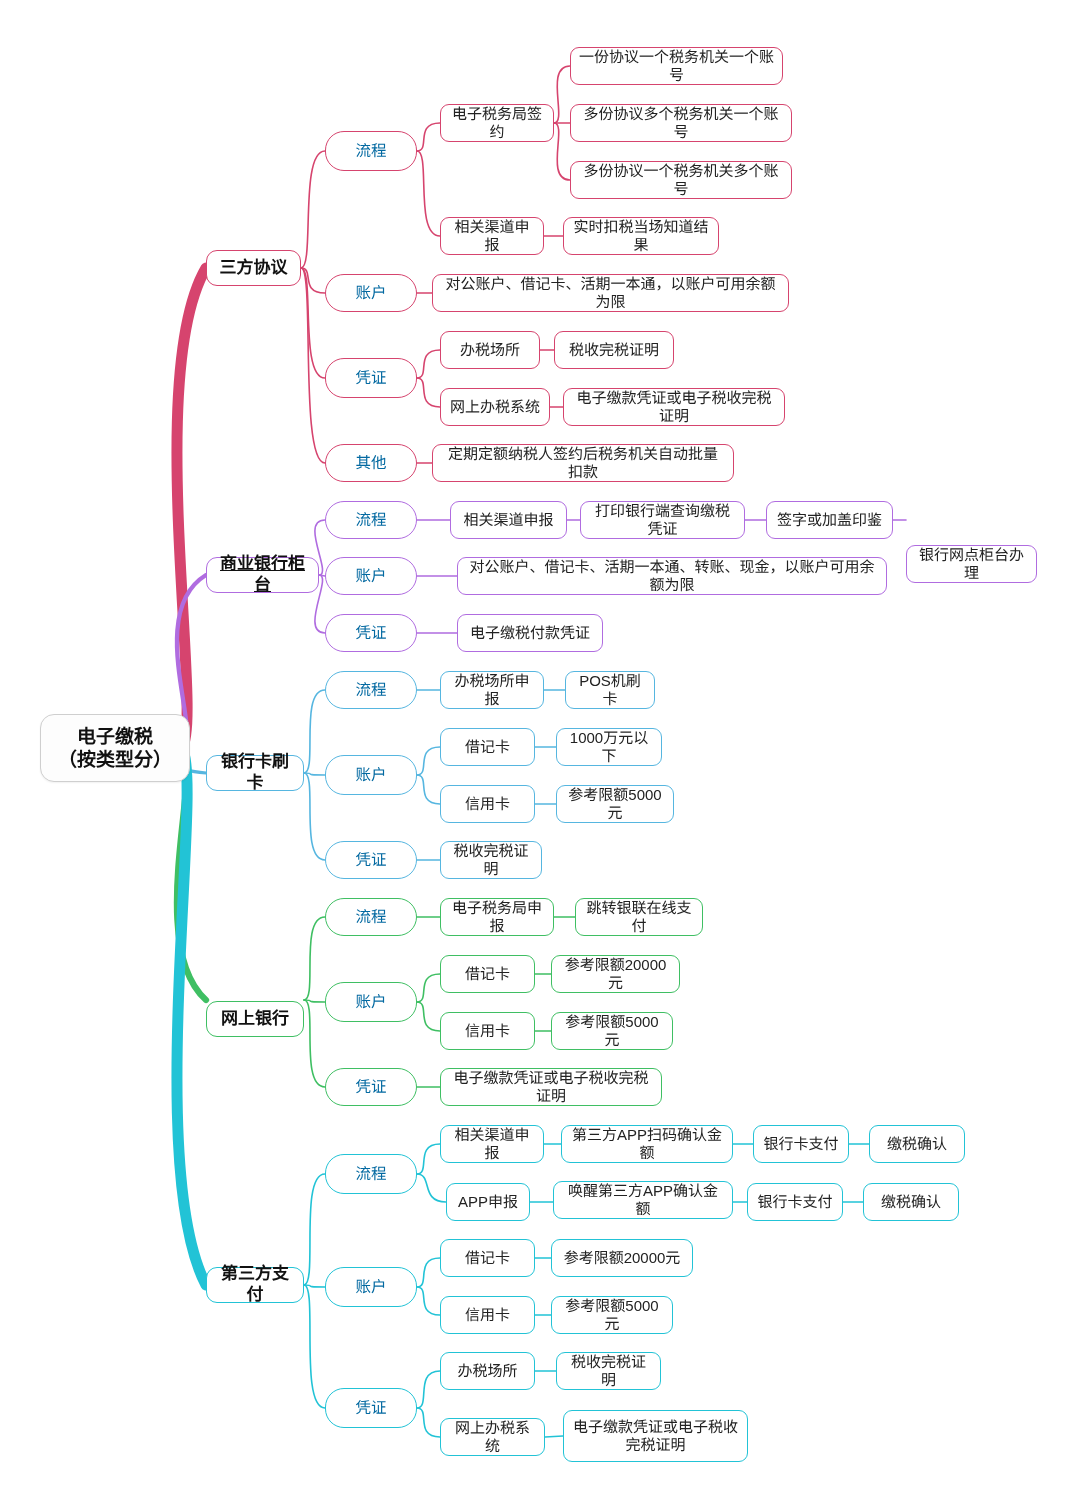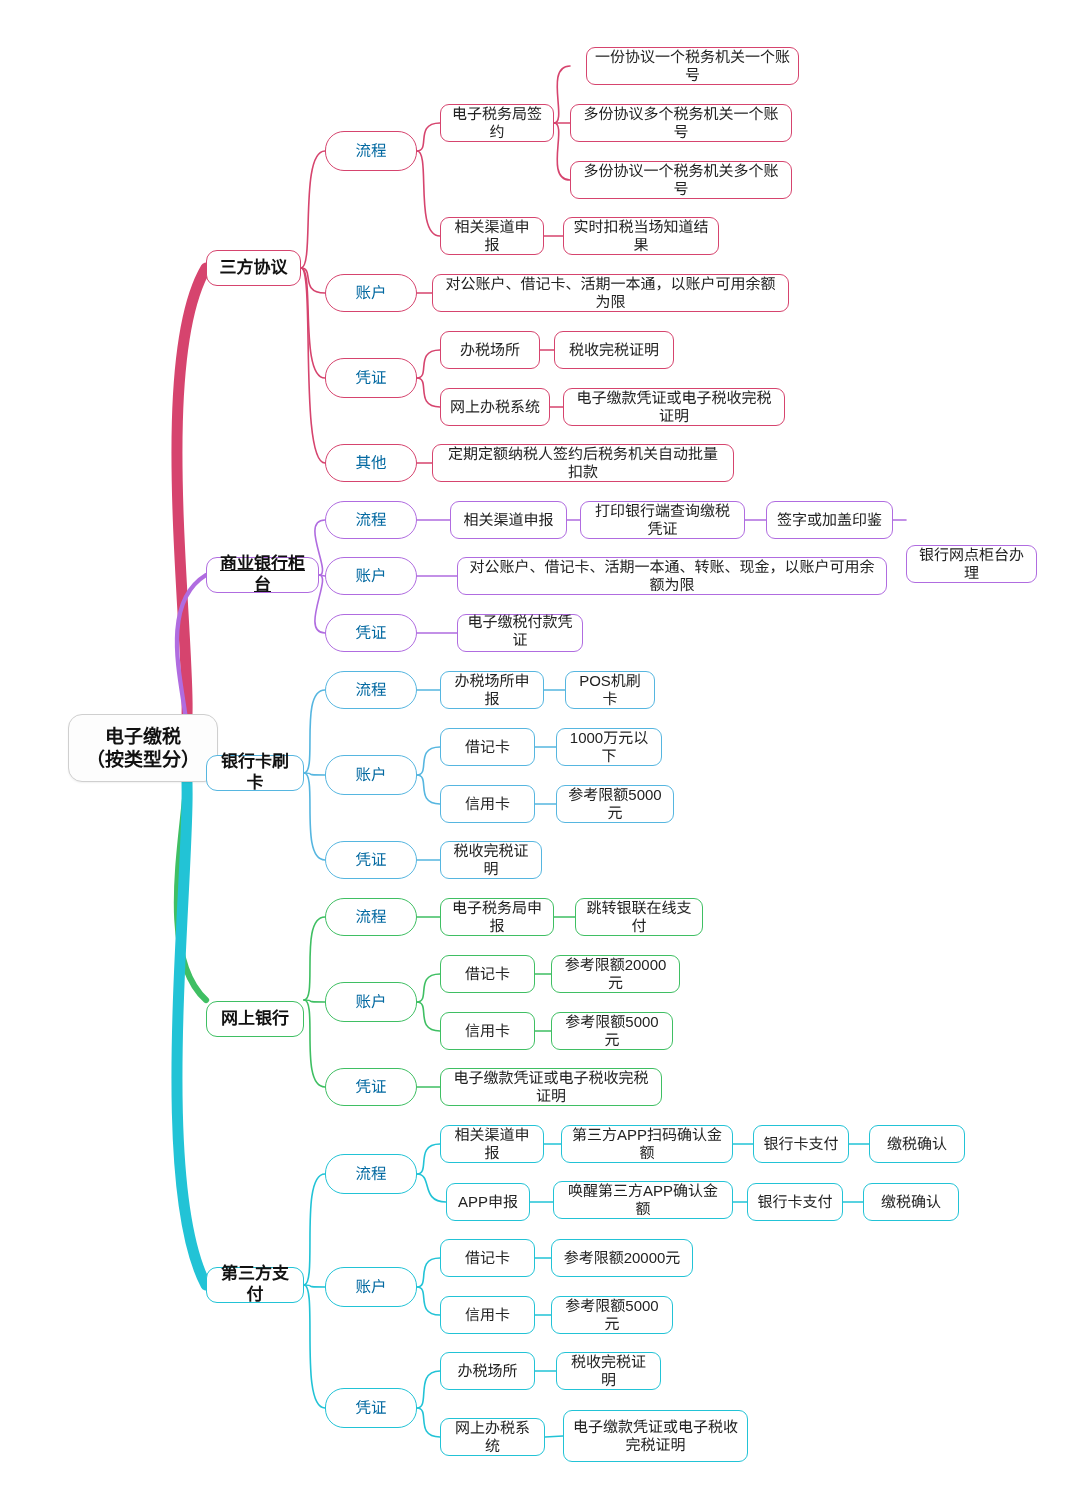--- a/index.html
+++ b/index.html
@@ -97,33 +97,33 @@
     <path d="M 417 1287 C 431 1287, 414 1315, 440 1315" class="link" stroke="#22c3d6" stroke-width="1.6"></path>
     <path d="M 535 1315 L 551 1315" class="link" stroke="#22c3d6" stroke-width="1.6"></path>
     <path d="M 304 1285 C 318 1285, 299 1408, 325 1408" class="link" stroke="#22c3d6" stroke-width="1.6"></path>
     <path d="M 417 1408 C 431 1408, 414 1371, 440 1371" class="link" stroke="#22c3d6" stroke-width="1.6"></path>
     <path d="M 535 1371 L 556 1371" class="link" stroke="#22c3d6" stroke-width="1.6"></path>
     <path d="M 417 1408 C 431 1408, 414 1437, 440 1437" class="link" stroke="#22c3d6" stroke-width="1.6"></path>
     <path d="M 545 1437 L 563 1436" class="link" stroke="#22c3d6" stroke-width="1.6"></path>
   </svg>
 
 <div id="nodes">
-    <div class="node-box node-root" style="left: 40px; top: 714px; width: 150px; height: 68px; border-color: rgb(207, 207, 207); margin-left: 28px;">
+    <div class="node-box node-root" style="left: 40px; top: 714px; width: 150px; height: 68px; border-color: rgb(207, 207, 207);">
       <span>电子缴税<br>（按类型分）</span>
     </div>
     <div class="node-box node-main" style="left: 206px; top: 250px; width: 95px; height: 36px; border-color: rgb(214, 68, 110); border-width: 1.7px;">
       <span>三方协议</span>
     </div>
     <div class="node-box node-cat" style="left: 325px; top: 131px; width: 92px; height: 40px; border-color: rgb(214, 68, 110);">
       <span>流程</span>
     </div>
     <div class="node-box node-leaf" style="left: 440px; top: 104px; width: 114px; height: 38px; border-color: rgb(214, 68, 110);">
       <span>电子税务局签约</span>
     </div>
-    <div class="node-box node-leaf" style="left: 570px; top: 47px; width: 213px; height: 38px; border-color: rgb(214, 68, 110); margin-left: 16px;">
+    <div class="node-box node-leaf" style="left: 570px; top: 47px; width: 213px; height: 38px; border-color: rgb(214, 68, 110);">
       <span>一份协议一个税务机关一个账号</span>
     </div>
     <div class="node-box node-leaf" style="left: 570px; top: 104px; width: 222px; height: 38px; border-color: rgb(214, 68, 110);">
       <span>多份协议多个税务机关一个账号</span>
     </div>
     <div class="node-box node-leaf" style="left: 570px; top: 161px; width: 222px; height: 38px; border-color: rgb(214, 68, 110);">
       <span>多份协议一个税务机关多个账号</span>
     </div>
     <div class="node-box node-leaf" style="left: 440px; top: 217px; width: 104px; height: 38px; border-color: rgb(214, 68, 110);">
       <span>相关渠道申报</span>
@@ -178,21 +178,21 @@
     </div>
     <div class="node-box node-cat" style="left: 325px; top: 557px; width: 92px; height: 38px; border-color: rgb(176, 108, 224);">
       <span>账户</span>
     </div>
     <div class="node-box node-leaf" style="left: 457px; top: 557px; width: 430px; height: 38px; border-color: rgb(176, 108, 224);">
       <span>对公账户、借记卡、活期一本通、转账、现金，以账户可用余额为限</span>
     </div>
     <div class="node-box node-cat" style="left: 325px; top: 614px; width: 92px; height: 38px; border-color: rgb(176, 108, 224);">
       <span>凭证</span>
     </div>
-    <div class="node-box node-leaf" style="left: 457px; top: 614px; width: 126px; height: 38px; border-color: rgb(176, 108, 224); font-family: Liberation Mono, monospace;">
+    <div class="node-box node-leaf" style="left: 457px; top: 614px; width: 146px; height: 38px; border-color: rgb(176, 108, 224);">
       <span>电子缴税付款凭证</span>
     </div>
     <div class="node-box node-main" style="left: 206px; top: 755px; width: 98px; height: 36px; border-color: rgb(86, 182, 224); border-width: 1.7px;">
       <span>银行卡刷卡</span>
     </div>
     <div class="node-box node-cat" style="left: 325px; top: 671px; width: 92px; height: 38px; border-color: rgb(86, 182, 224);">
       <span>流程</span>
     </div>
     <div class="node-box node-leaf" style="left: 440px; top: 671px; width: 104px; height: 38px; border-color: rgb(86, 182, 224);">
       <span>办税场所申报</span>

